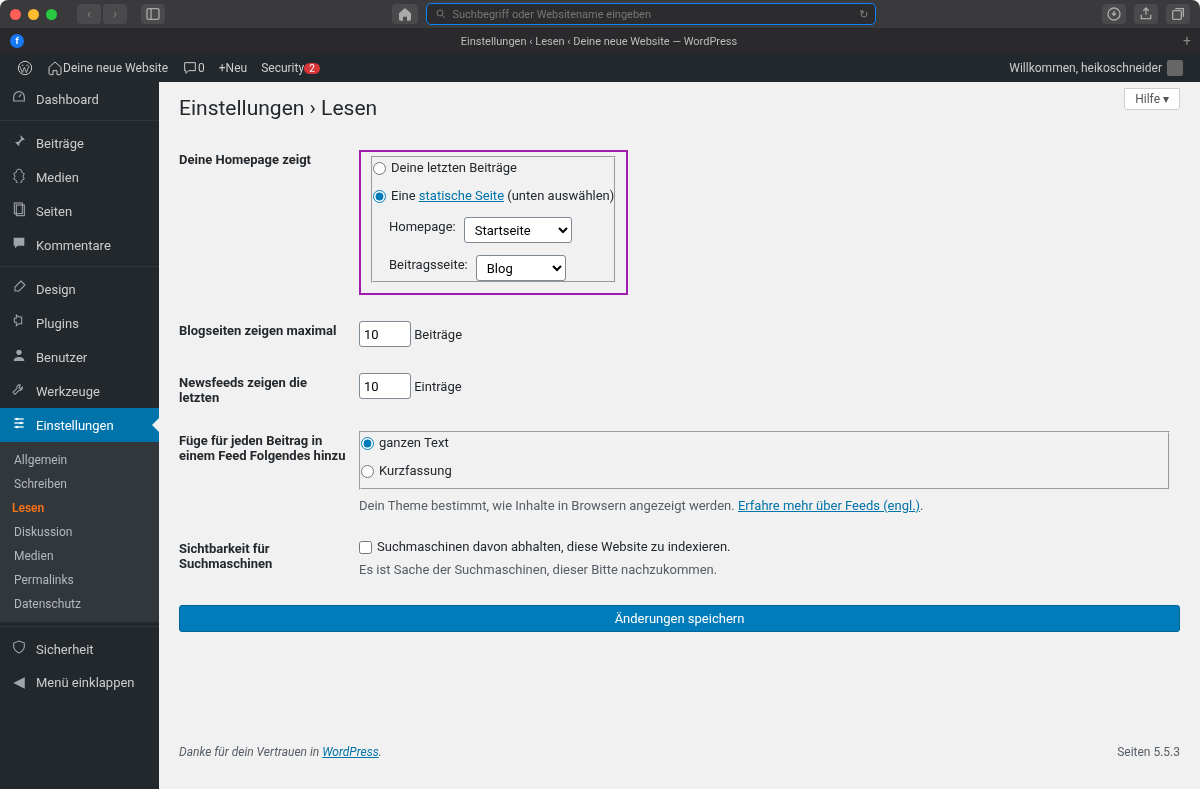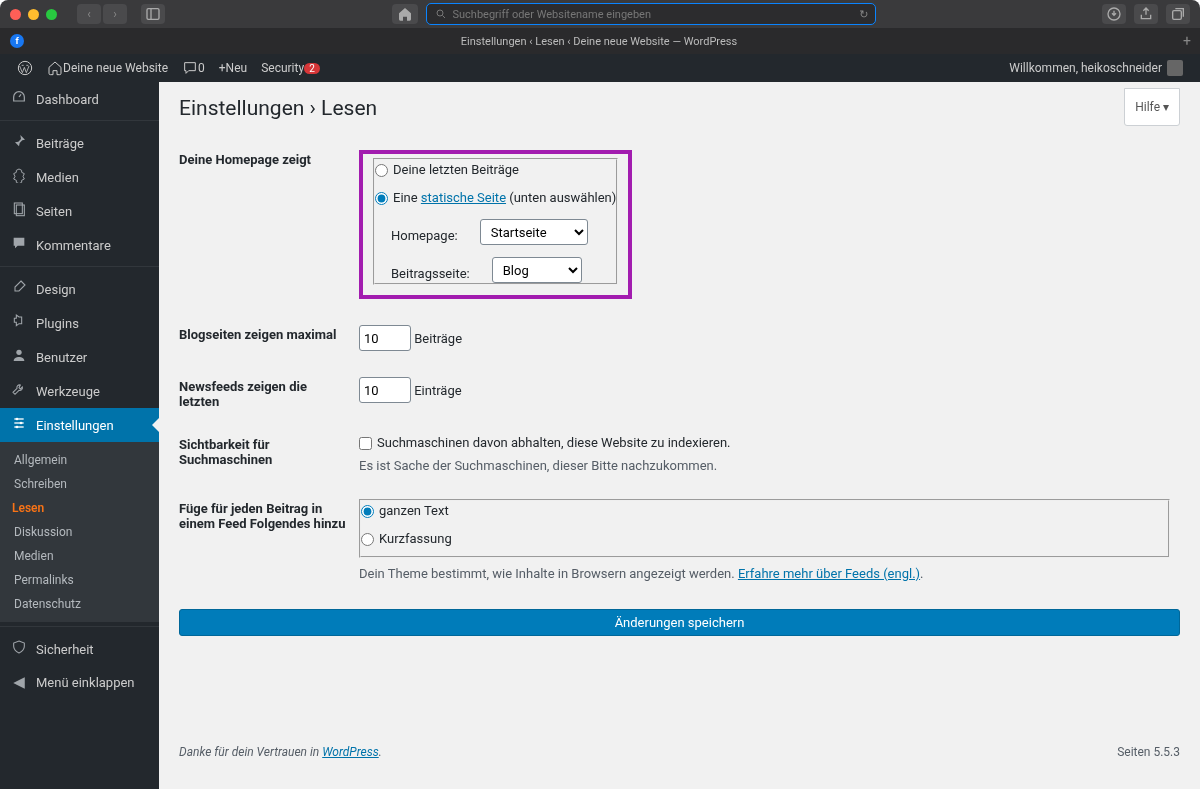--- a/index.html
+++ b/index.html
@@ -47,28 +47,28 @@
 .menu-item.active::after { content: ""; position: absolute; right: -1px; top: 50%; margin-top: -8px; border: 8px solid transparent; border-right-color: #f1f1f1; }
 .menu-sep { height: 5px; border-bottom: 1px solid #32373c; margin-bottom: 5px; }
 .submenu { background: #32373c; padding: 6px 0; }
 .submenu-item { padding: 5px 12px 5px 14px; color: #b4b9be; font-size: 12px; cursor: pointer; }
 .submenu-item.active { color: #f97316; font-weight: 600; padding-left: 12px; }
 .mi-icon { width: 18px; text-align: center; font-size: 15px; color: #a0a5aa; }
 .menu-item.active .mi-icon { color: #fff; }
 
 
 .content { flex: 1; background: #f1f1f1; padding: 0 20px 20px; position: relative; overflow-y: auto; display:flex; flex-direction:column; }
-.help-tab { position: absolute; top: 6px; right: 20px; background: #fff; border: 1px solid #ccd0d4; border-radius: 0 0 3px 3px; padding: 11px 10px; font-size: 12px; color: #555; cursor: pointer; }
+.help-tab { position: absolute; top: 6px; right: 20px; background: #fff; border: 1px solid #ccd0d4; border-radius: 0 0 3px 3px; padding: 3px 10px; font-size: 12px; color: #555; cursor: pointer; }
 h1.page-title { font-size: 21px; font-weight: 400; color: #23282d; padding: 14px 0 18px; }
 .form-table { width: 100%; border-collapse: collapse; }
 .form-table th { text-align: left; vertical-align: top; width: 180px; padding: 14px 10px 14px 0; font-size: 13px; font-weight: 700; color: #23282d; }
 .form-table td { padding: 12px 10px 14px 0; font-size: 13px; color: #23282d; vertical-align: top; }
 fieldset label { display: block; margin-bottom: 8px; font-size: 13px; line-height: 1.5; }
-.highlight-box { border: 4px solid #a21caf; padding: 4px 10px 10px; display: inline-block; min-width: 220px; }
-.sub-select-row { margin-top: 12px; margin-left: 16px; display: flex; align-items: flex-end; gap: 22px; }
+.highlight-box { border: 2px solid #a21caf; padding: 4px 10px 10px; display: inline-block; min-width: 220px; }
+.sub-select-row { margin-top: 12px; margin-left: 16px; display: flex; align-items: flex-start; gap: 8px; }
 .sub-select-row label { margin: 0; }
 select { font-size: 13px; padding: 2px 24px 2px 6px; border: 1px solid #7e8993; border-radius: 3px; min-width: 90px; height: 26px; background: #fff; }
 input[type=number] { width: 52px; height: 26px; border: 1px solid #7e8993; border-radius: 3px; padding: 0 4px; font-size: 13px; }
 .desc { color: #555d66; font-size: 13px; margin-top: 8px; }
 a.inline-link { color: #0073aa; text-decoration: underline; }
 .button-primary { background: #007cba; border: 1px solid #006799; color: #fff; padding: 5px 20px; font-size: 13px; border-radius: 3px; cursor: pointer; margin-top: 14px; display: inline-block; }
 .footer { margin-top: auto; padding: 18px 0 10px; color: #555d66; font-size: 12px; font-style: italic; display: flex; justify-content: space-between; }
 .footer a { color: #0073aa; text-decoration: underline; }
 input[type=radio], input[type=checkbox] { accent-color: #007cba; margin-right: 5px; vertical-align: middle; }
 .svg-ico { width: 16px; height: 16px; fill: currentColor; }
@@ -297,36 +297,36 @@
           </td>
         </tr>
         <tr>
           <th>Newsfeeds zeigen die letzten</th>
           <td>
             <input type="number" value="10" style="">
             <span>Einträge</span>
           </td>
         </tr>
         <tr>
-          <th>Sichtbarkeit für Suchmaschinen</th>
-          <td>
-            <label><input type="checkbox" style=""><span>Suchmaschinen davon abhalten, diese Website zu indexieren.</span></label>
-            <p class="desc">Es ist Sache der Suchmaschinen, dieser Bitte nachzukommen.</p>
-          </td>
-        </tr>
-        <tr>
           <th>Füge für jeden Beitrag in einem Feed Folgendes hinzu</th>
           <td>
             <fieldset>
               <label><input type="radio" name="feed" checked="" style=""><span>ganzen Text</span></label>
               <label><input type="radio" name="feed" style=""><span>Kurzfassung</span></label>
             </fieldset>
             <p class="desc"><span>Dein Theme bestimmt, wie Inhalte in Browsern angezeigt werden. </span><a class="inline-link">Erfahre mehr über Feeds (engl.)</a>.</p>
           </td>
         </tr>
+        <tr>
+          <th>Sichtbarkeit für Suchmaschinen</th>
+          <td>
+            <label><input type="checkbox" style=""><span>Suchmaschinen davon abhalten, diese Website zu indexieren.</span></label>
+            <p class="desc">Es ist Sache der Suchmaschinen, dieser Bitte nachzukommen.</p>
+          </td>
+        </tr>
       </tbody>
         </table>
 
       <button class="button-primary">Änderungen speichern</button>
 
       <div class="footer">
         <div><span>Danke für dein Vertrauen in </span><a>WordPress</a>.</div>
         <div style="font-style:normal">Seiten 5.5.3</div>
       </div>
     </div>

